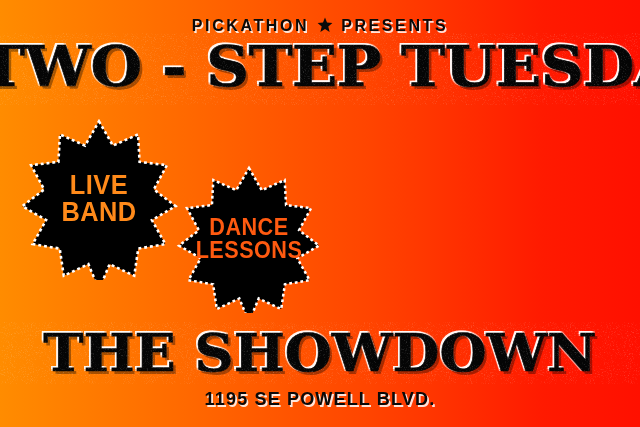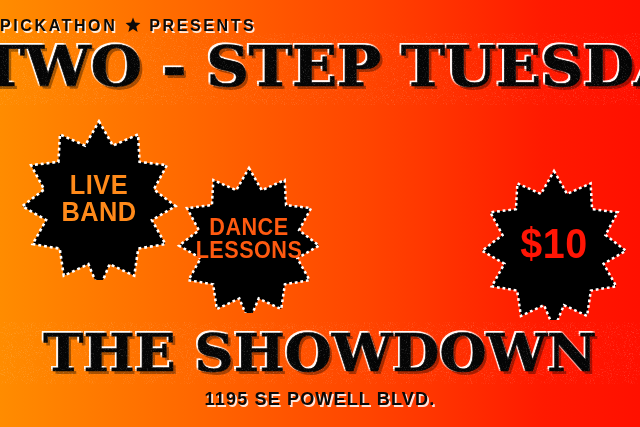--- a/index.html
+++ b/index.html
@@ -20,20 +20,21 @@
     background: linear-gradient(90deg, #ff8c00 0%, #ff6a00 28%, #ff4400 58%, #ff1a00 85%, #ff1000 100%);
     overflow: hidden;
   }
 
   
   #presenter-line {
     position: absolute;
     top: 16px;
     left: 0;
     width: 100%;
+    text-align: center;
     white-space: nowrap;
     font-family: "Liberation Sans", sans-serif;
     font-weight: bold;
     font-size: 16px;
     letter-spacing: 2.6px;
     color: #0a0a0a;
     text-shadow: 1.5px 1.5px 0 rgba(255,255,255,0.85);
   }
   #presenter-line .seg {
     display: inline-block;
@@ -190,26 +191,20 @@
 
   <div class="badge" id="badge-live-band">
     <svg width="162" height="162" viewBox="0 0 200 200" aria-hidden="true">
       <polygon points="100,4 117.2,34.1 148.2,20.3 150.1,54.2 183.8,58.3 167.7,88.2 194.6,108.9 165.3,126 181.9,155.7 148.5,161.2 143.5,194.7 113.1,180.4 100,212 86.9,180.4 56.5,194.7 51.5,161.2 18.1,155.7 34.7,126 5.4,108.9 32.3,88.2 16.2,58.3 49.9,54.2 51.8,20.3 82.8,34.1" fill="#000000" stroke="#ffffff" stroke-width="3.2" stroke-dasharray="3.6 3.6" stroke-linejoin="miter"></polygon>
     </svg>
     <div class="badge-label">LIVE
 BAND</div>
   </div>
 
 
-  <div class="badge" id="badge-price">
-    <svg width="152" height="152" viewBox="0 0 200 200" aria-hidden="true">
-      <polygon points="100,4 117.2,34.1 148.2,20.3 150.1,54.2 183.8,58.3 167.7,88.2 194.6,108.9 165.3,126 181.9,155.7 148.5,161.2 143.5,194.7 113.1,180.4 100,212 86.9,180.4 56.5,194.7 51.5,161.2 18.1,155.7 34.7,126 5.4,108.9 32.3,88.2 16.2,58.3 49.9,54.2 51.8,20.3 82.8,34.1" fill="#000000" stroke="#ffffff" stroke-width="3.3" stroke-dasharray="3.7 3.7" stroke-linejoin="miter"></polygon>
-    </svg>
-    <div class="badge-label">$10</div>
-  </div>
 
   <div id="venue-name" class="display-text">THE SHOWDOWN</div>
   <svg class="grain" style="position:absolute;left:0;top:322px;width:640px;height:62px;" width="640" height="62" aria-hidden="true">
     <defs>
       <filter id="grainFilterB">
         <feTurbulence type="fractalNoise" baseFrequency="0.95" numOctaves="3" seed="19" result="n"></feTurbulence>
         <feColorMatrix in="n" type="matrix" values="0 0 0 0 1
                   0 0 0 0 1
                   0 0 0 0 1
                   1.1 0 0 0 -0.62"></feColorMatrix>

